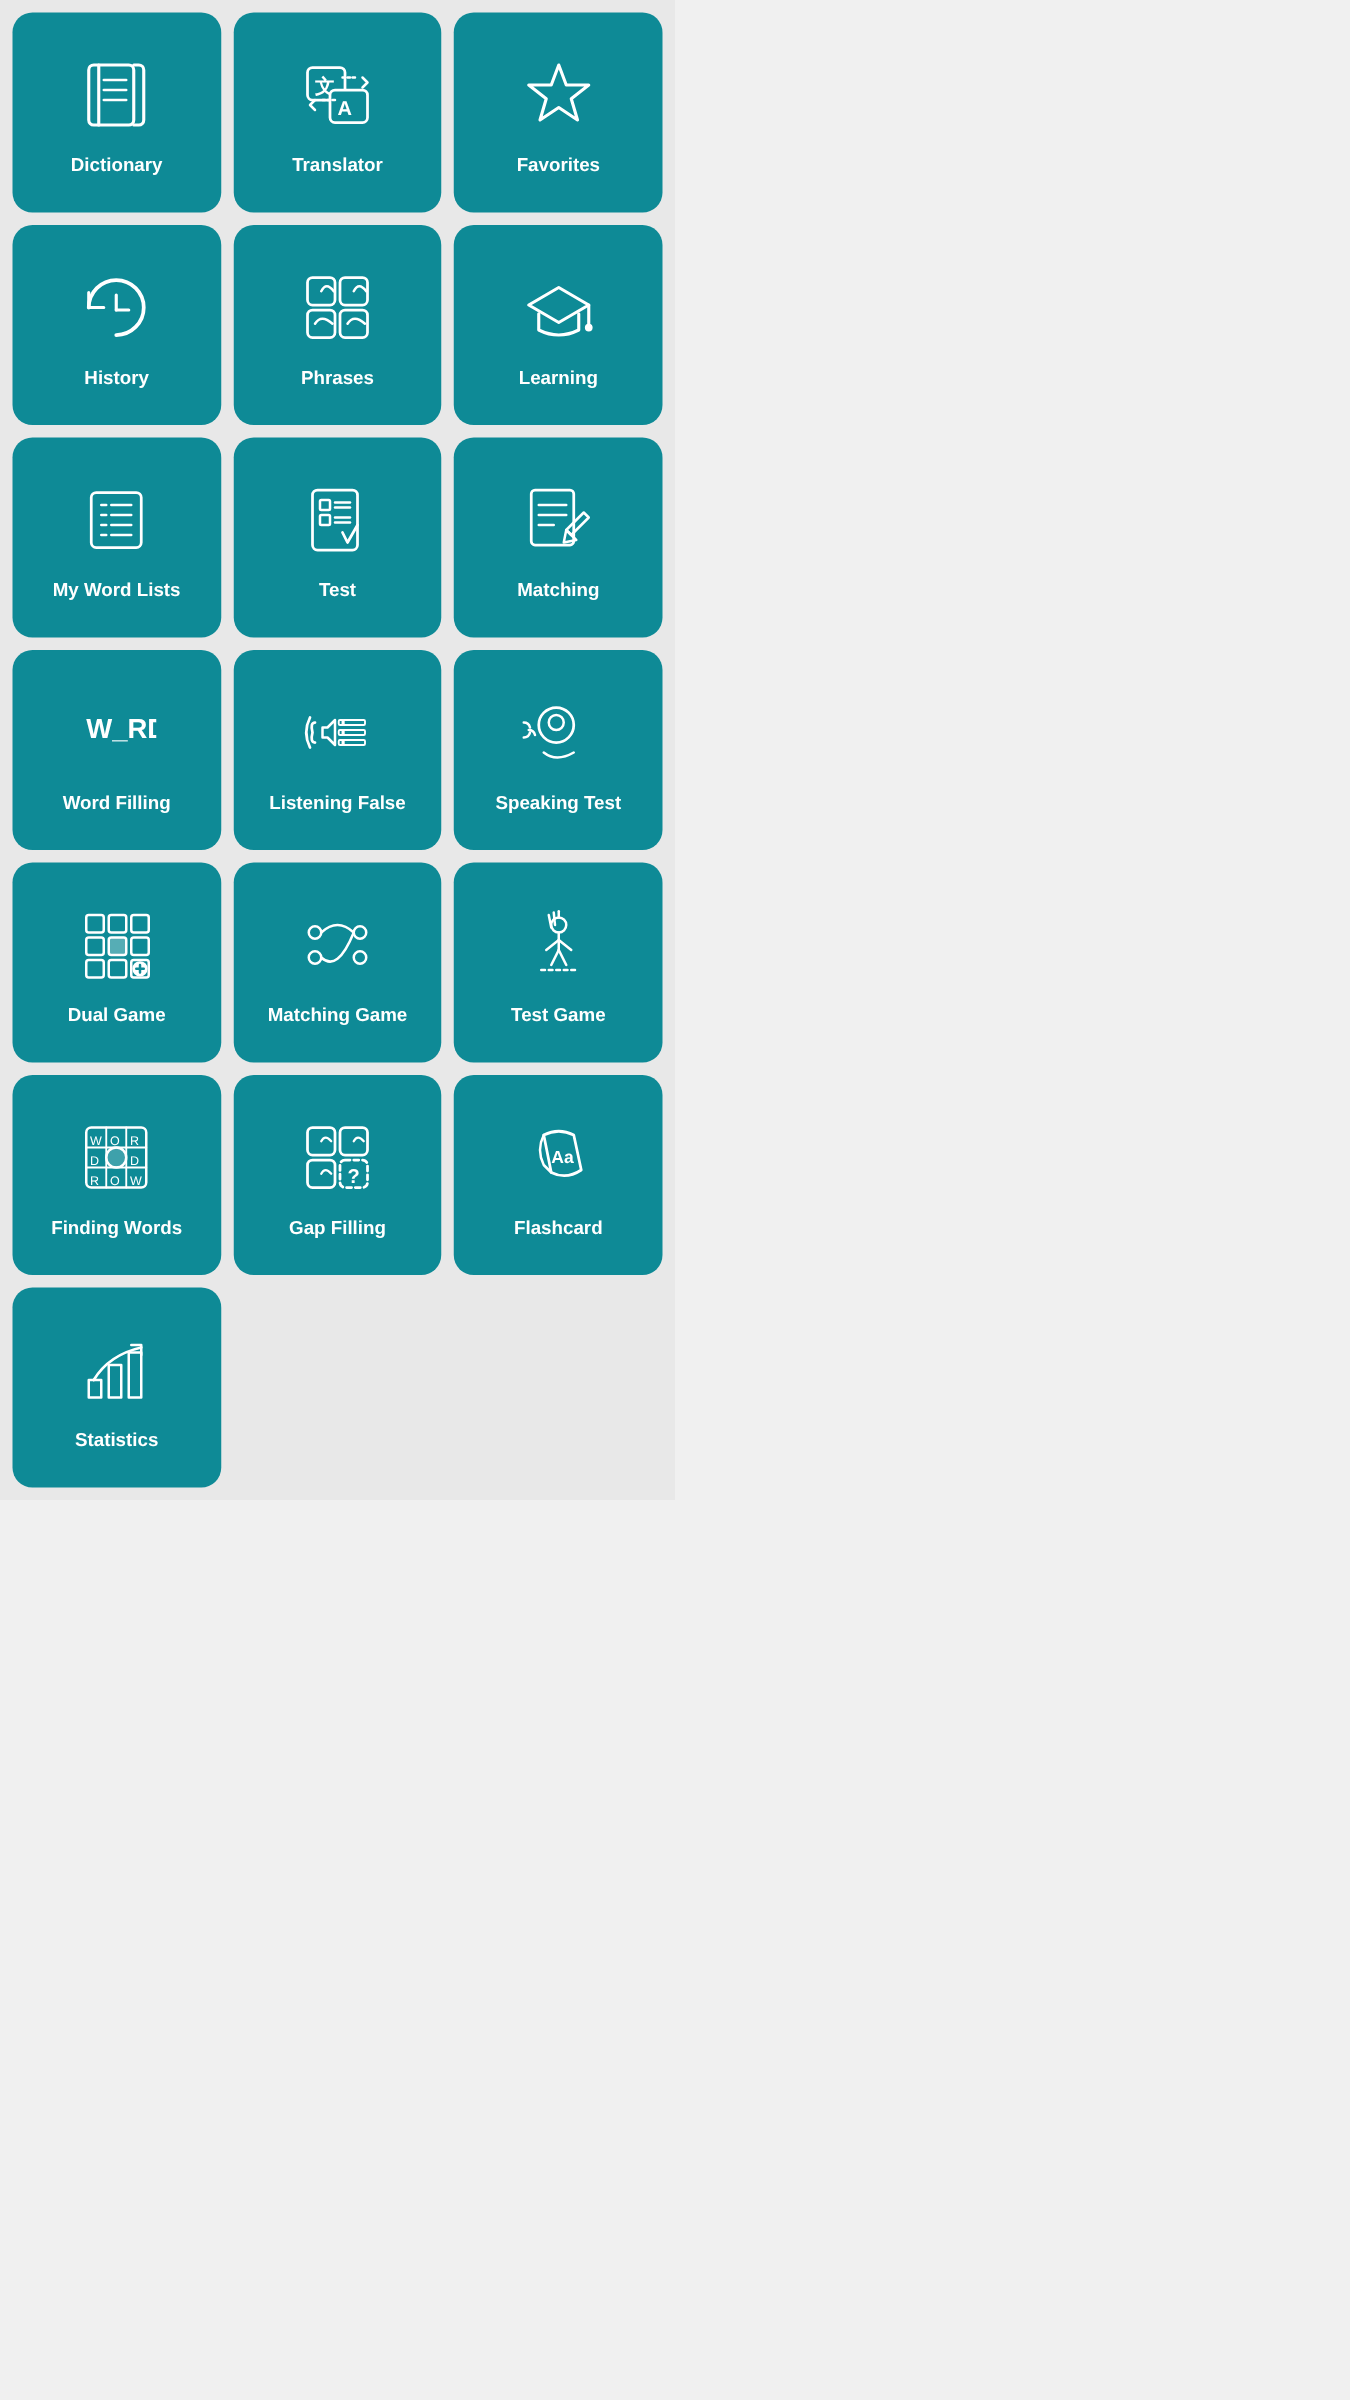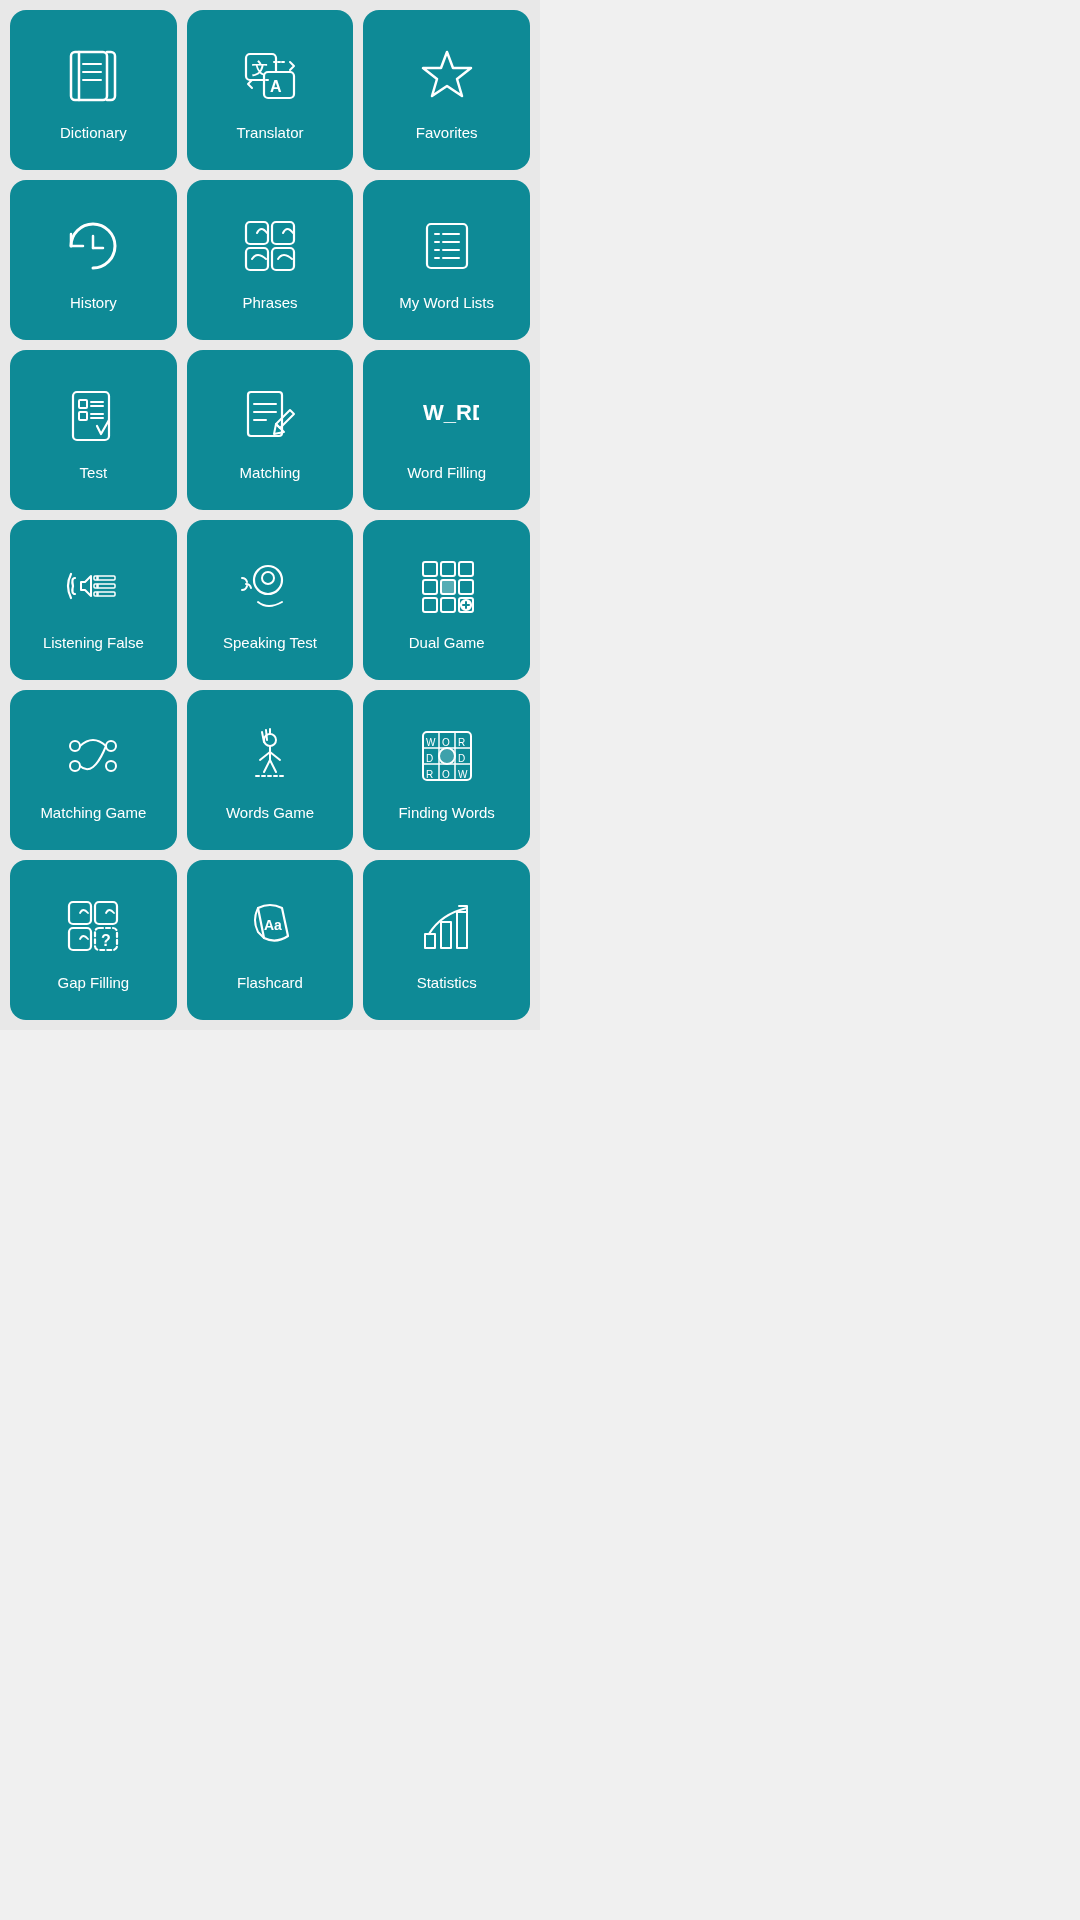--- a/index.html
+++ b/index.html
@@ -41,21 +41,21 @@
       height: 64px;
       fill: none;
       stroke: white;
       stroke-width: 2.2;
       stroke-linecap: round;
       stroke-linejoin: round;
     }
     .tile-label {
       color: white;
       font-size: 15px;
-      font-weight: 400;
+      font-weight: 700;
       text-align: center;
       line-height: 1.2;
     }
   </style>
 </head>
 <body>
 
 <div class="grid">
 
   <div class="tile">
@@ -117,20 +117,31 @@
         <rect x="34" y="34" width="22" height="22" rx="4" stroke="white" stroke-width="2.2"></rect>
         <path d="M19 19 q4-8 10 0" stroke="white" stroke-width="2" fill="none"></path>
         <path d="M45 19 q4-8 10 0" stroke="white" stroke-width="2" fill="none"></path>
         <path d="M14 45 q5-8 14 0" stroke="white" stroke-width="2" fill="none"></path>
         <path d="M40 45 q5-8 14 0" stroke="white" stroke-width="2" fill="none"></path>
       </svg>
     </div>
     <span class="tile-label">Phrases</span>
   </div>
 
+  <div class="tile">
+    <div class="tile-icon">
+      <svg viewBox="0 0 64 64">
+        <path d="M8 30 L32 16 L56 30 L32 44 Z" stroke="white" stroke-width="2.5" fill="none"></path>
+        <path d="M48 37 L48 50 Q32 58 16 50 L16 37" stroke="white" stroke-width="2.5" fill="none"></path>
+        <line x1="56" y1="30" x2="56" y2="46" stroke="white" stroke-width="2.5"></line>
+        <circle cx="56" cy="48" r="2" fill="white"></circle>
+      </svg>
+    </div>
+    <span class="tile-label">Learning</span>
+  </div>
 
   <div class="tile">
     <div class="tile-icon">
       <svg viewBox="0 0 64 64">
         <rect x="12" y="10" width="40" height="44" rx="4" stroke="white" stroke-width="2.2"></rect>
         <line x1="20" y1="20" x2="24" y2="20" stroke="white" stroke-width="2"></line>
         <line x1="28" y1="20" x2="44" y2="20" stroke="white" stroke-width="2"></line>
         <line x1="20" y1="28" x2="24" y2="28" stroke="white" stroke-width="2"></line>
         <line x1="28" y1="28" x2="44" y2="28" stroke="white" stroke-width="2"></line>
         <line x1="20" y1="36" x2="24" y2="36" stroke="white" stroke-width="2"></line>
@@ -255,21 +266,21 @@
         <line x1="32" y1="28" x2="22" y2="36" stroke="white" stroke-width="2"></line>
         <line x1="32" y1="28" x2="42" y2="36" stroke="white" stroke-width="2"></line>
         <line x1="32" y1="36" x2="26" y2="48" stroke="white" stroke-width="2"></line>
         <line x1="32" y1="36" x2="38" y2="48" stroke="white" stroke-width="2"></line>
         <line x1="24" y1="8" x2="26" y2="18" stroke="white" stroke-width="2"></line>
         <line x1="28" y1="6" x2="29" y2="16" stroke="white" stroke-width="2"></line>
         <line x1="32" y1="5" x2="32" y2="10" stroke="white" stroke-width="2"></line>
         <path d="M18 52 L46 52" stroke="white" stroke-width="2" stroke-dasharray="3 3"></path>
       </svg>
     </div>
-    <span class="tile-label">Words Game</span>
+    <span class="tile-label">Test Game</span>
   </div>
 
   <div class="tile">
     <div class="tile-icon">
       <svg viewBox="0 0 64 64">
         <rect x="8" y="8" width="48" height="48" rx="4" stroke="white" stroke-width="2"></rect>
         <line x1="8" y1="24" x2="56" y2="24" stroke="white" stroke-width="1.5"></line>
         <line x1="8" y1="40" x2="56" y2="40" stroke="white" stroke-width="1.5"></line>
         <line x1="24" y1="8" x2="24" y2="56" stroke="white" stroke-width="1.5"></line>
         <line x1="40" y1="8" x2="40" y2="56" stroke="white" stroke-width="1.5"></line>

